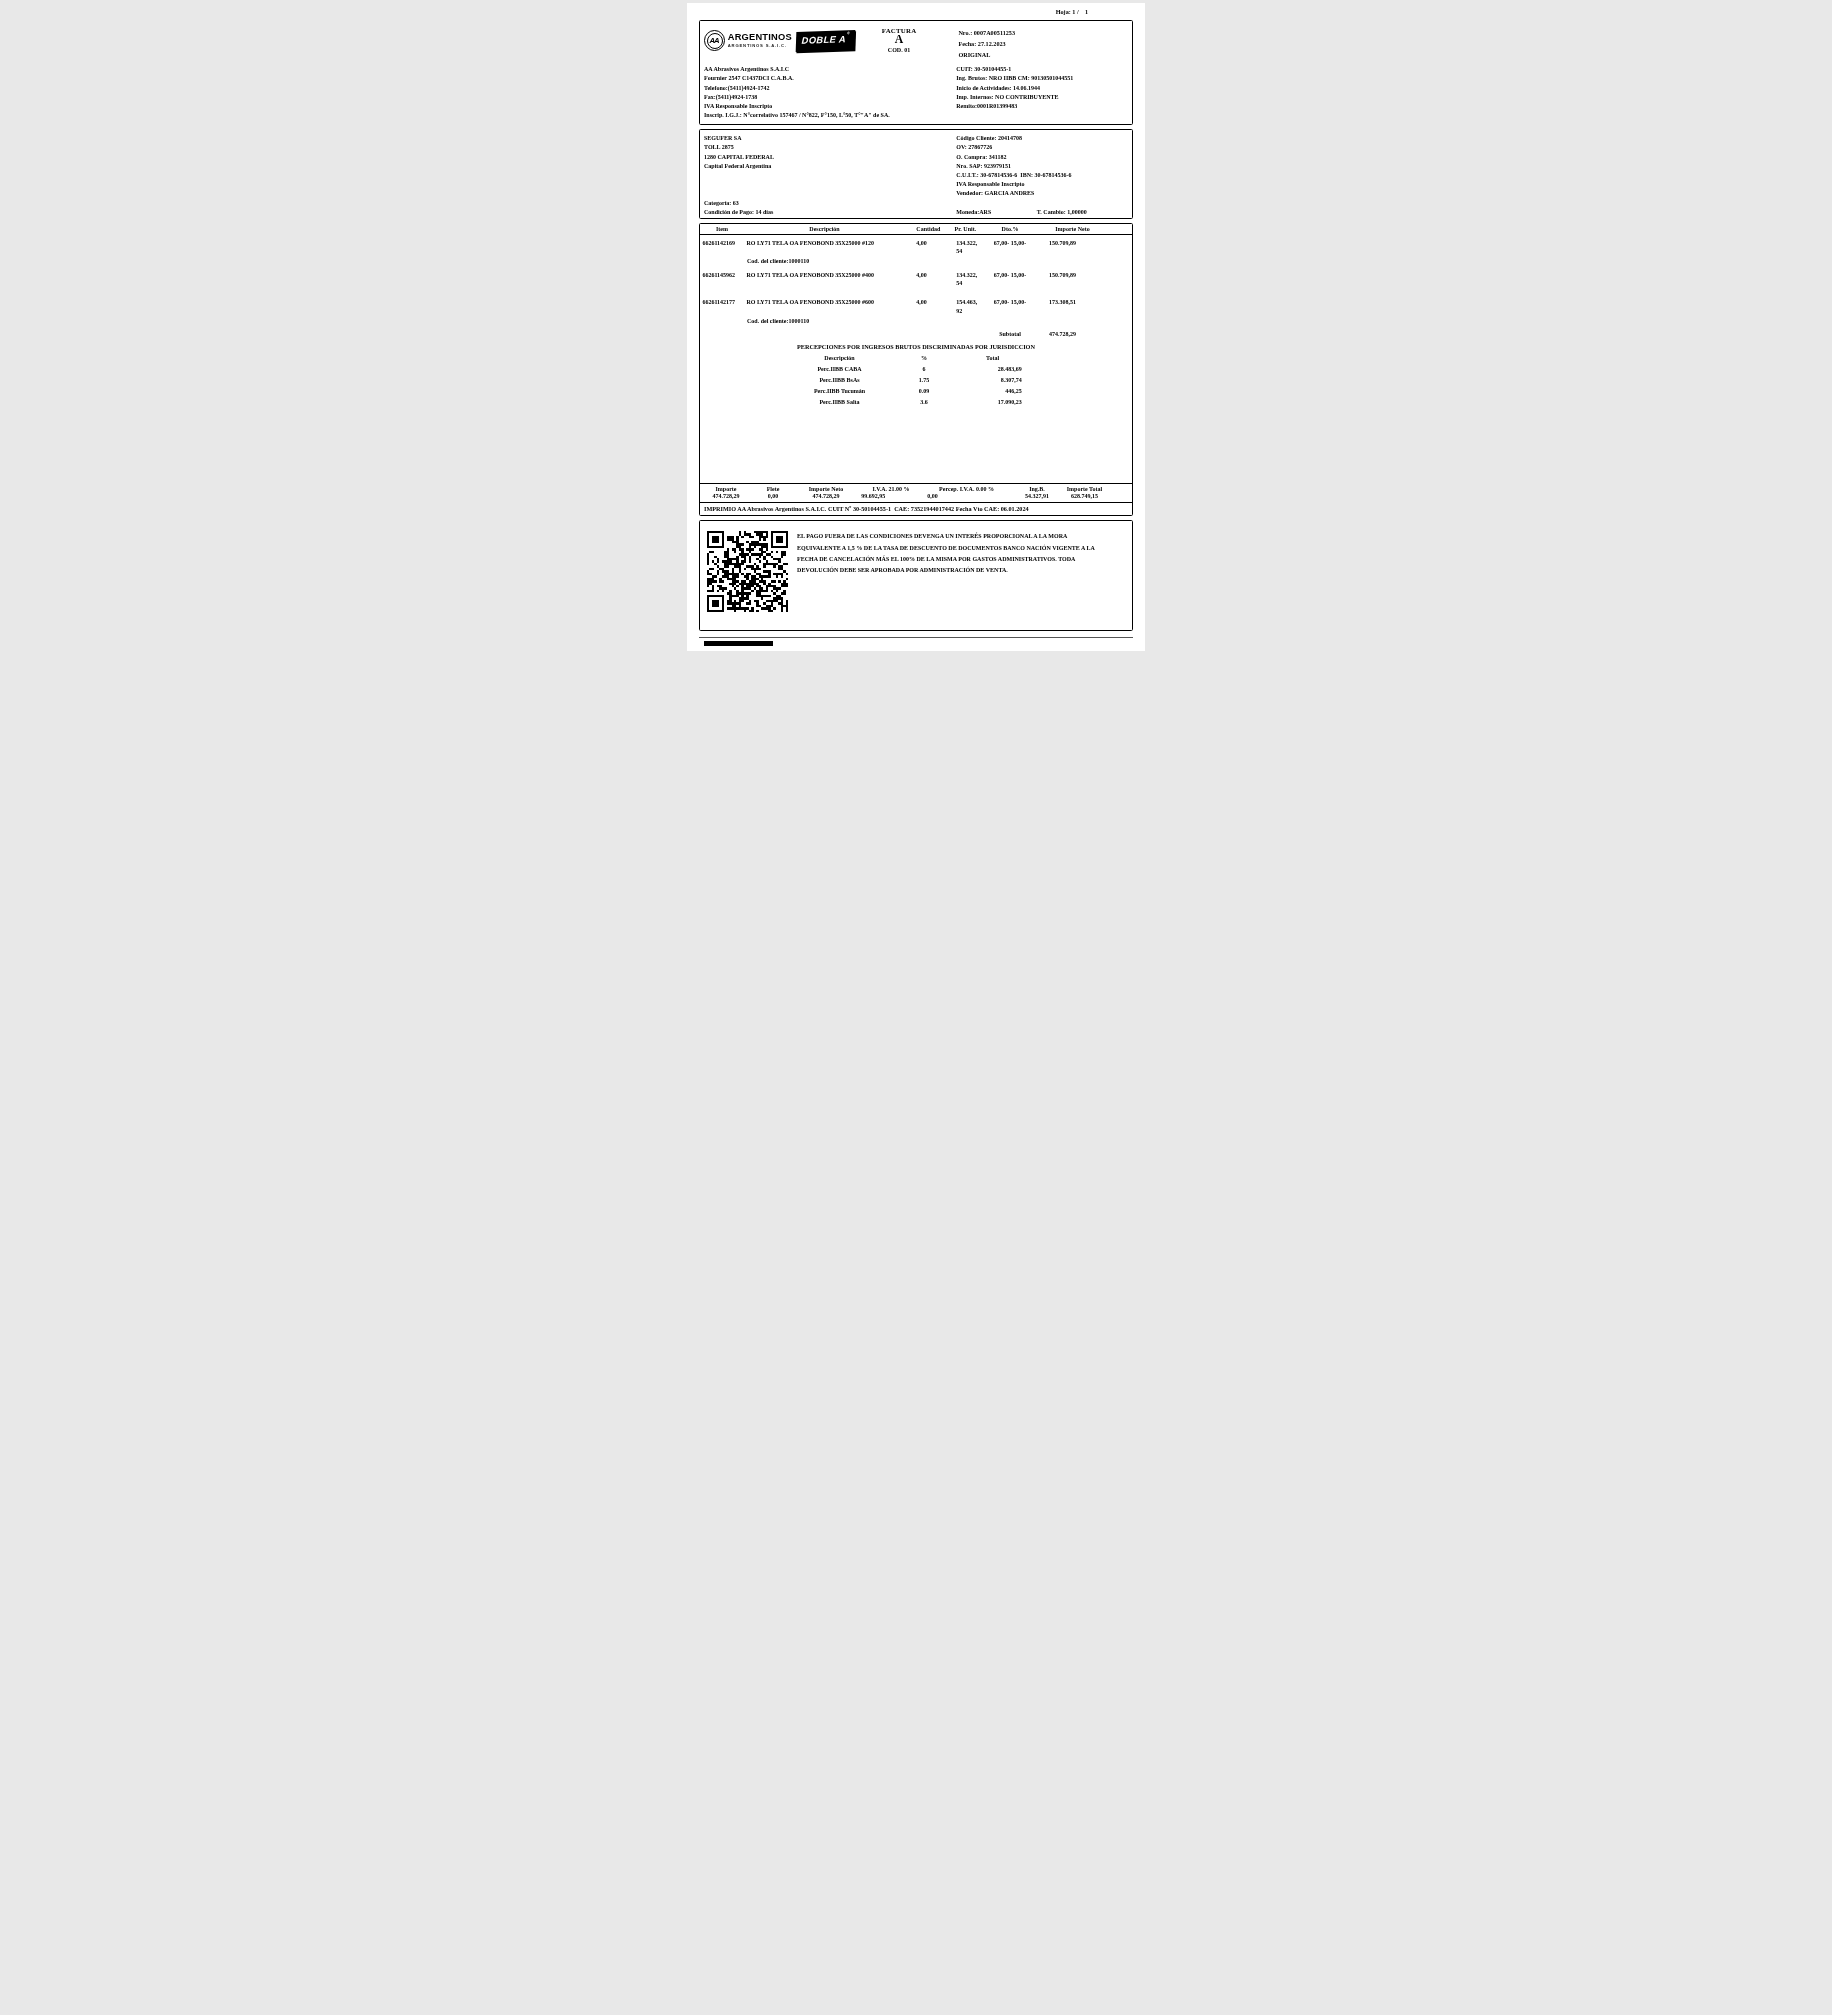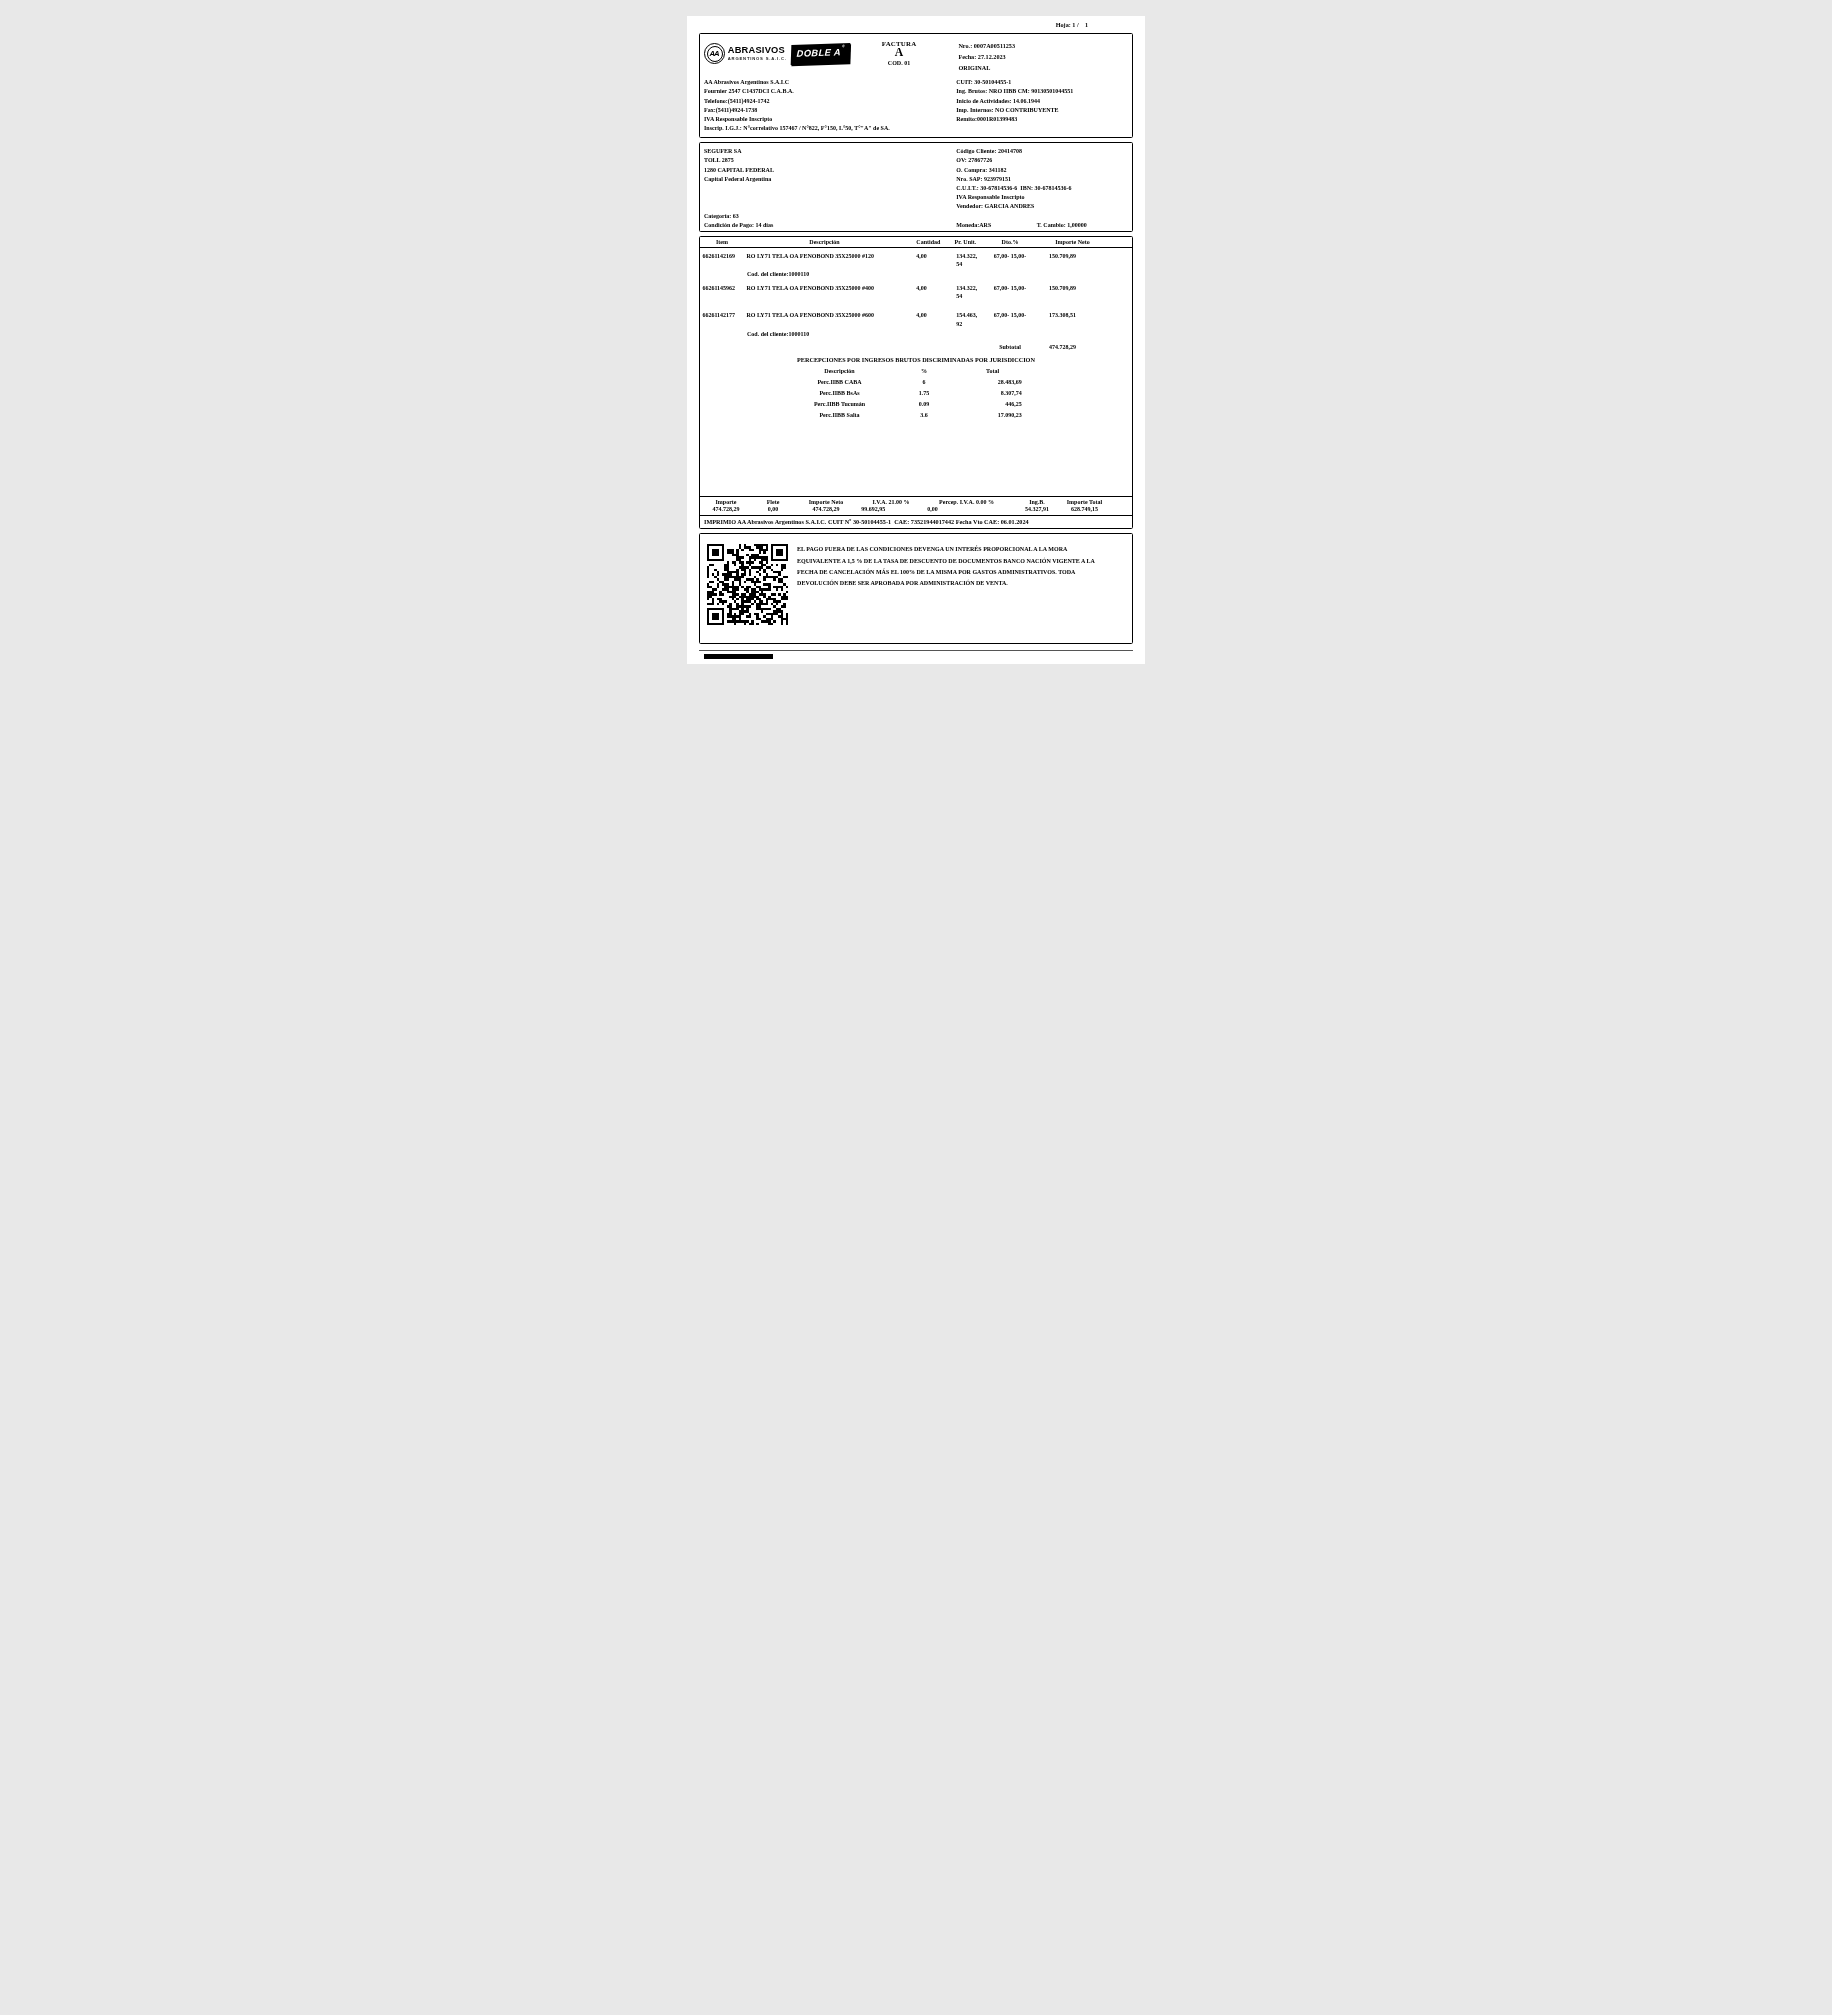--- a/index.html
+++ b/index.html
@@ -1,19 +1,19 @@
 <!DOCTYPE html>
 <html style="font-size:6.4px"><head>
 <meta charset="utf-8">
 <style>
   * { margin:0; padding:0; box-sizing:border-box; }
   html, body { background:#e8e8e8; }
   body { font-family:"Liberation Serif","DejaVu Serif",serif; color:#000; }
   .page {
-    width:458px; min-height:648px; margin:16px auto; background:#fff;
+    width:458px; min-height:648px; margin:3px auto; background:#fff;
     padding:4px 12px 2px; font-weight:bold; font-size:6px; position:relative;
   }
   .pre { white-space:pre-wrap; }
   .hoja { text-align:right; padding-right:45px; font-size:6.2px; margin:0.8px 0 5.6px; white-space:pre; }
 
   .box { border:1px solid #000; border-radius:1.6px; }
 
   
   .box1 { padding:3.2px 4px 4px; margin-bottom:4px; }
   .h-top { display:flex; align-items:flex-start; }
@@ -103,21 +103,21 @@
 
   <div class="hoja">Hoja: 1 /    1</div>
 
   <div class="box box1">
     <div class="h-top">
       <div class="logo-area">
         <div class="aa-circle">
           <div class="aa-inner">AA</div>
         </div>
         <div class="brand">
-          <div class="brand1">ABRASIVOS</div>
+          <div class="brand1">ARGENTINOS</div>
           <div class="brand2">ARGENTINOS S.A.I.C.</div>
         </div>
         <div class="doblea"><span>DOBLE A</span><sup>®</sup></div>
       </div>
       <div class="doc-type">
         <div class="ft">FACTURA</div>
         <div class="letter">A</div>
         <div class="cod">COD. 01</div>
       </div>
       <div class="doc-meta">

